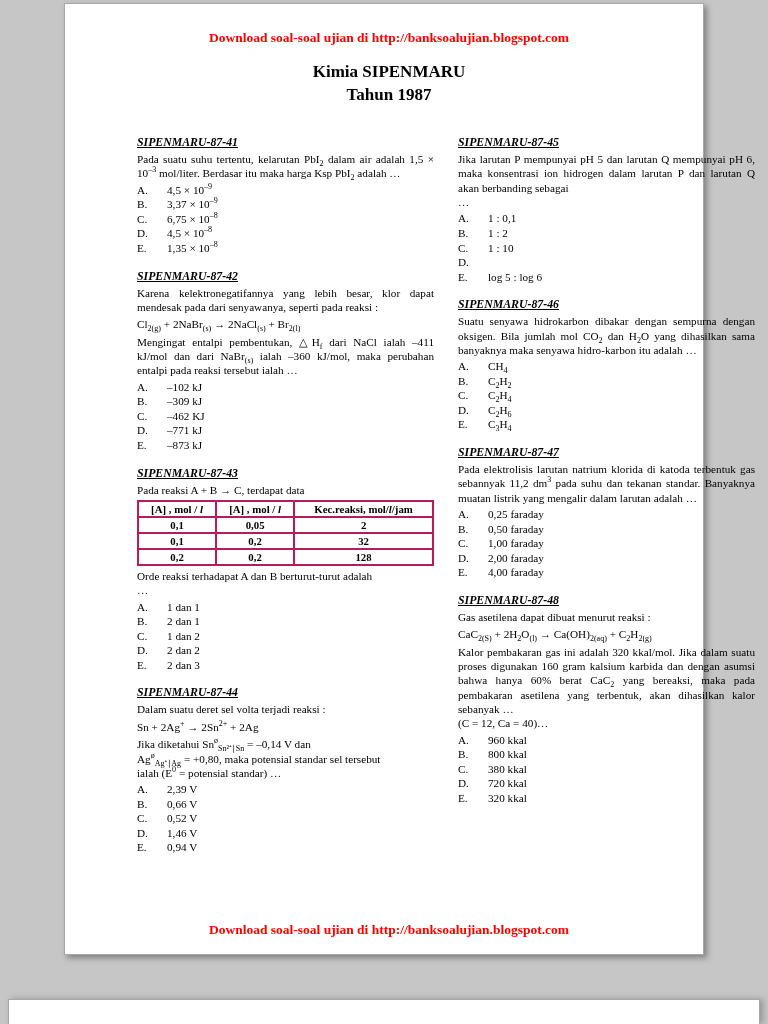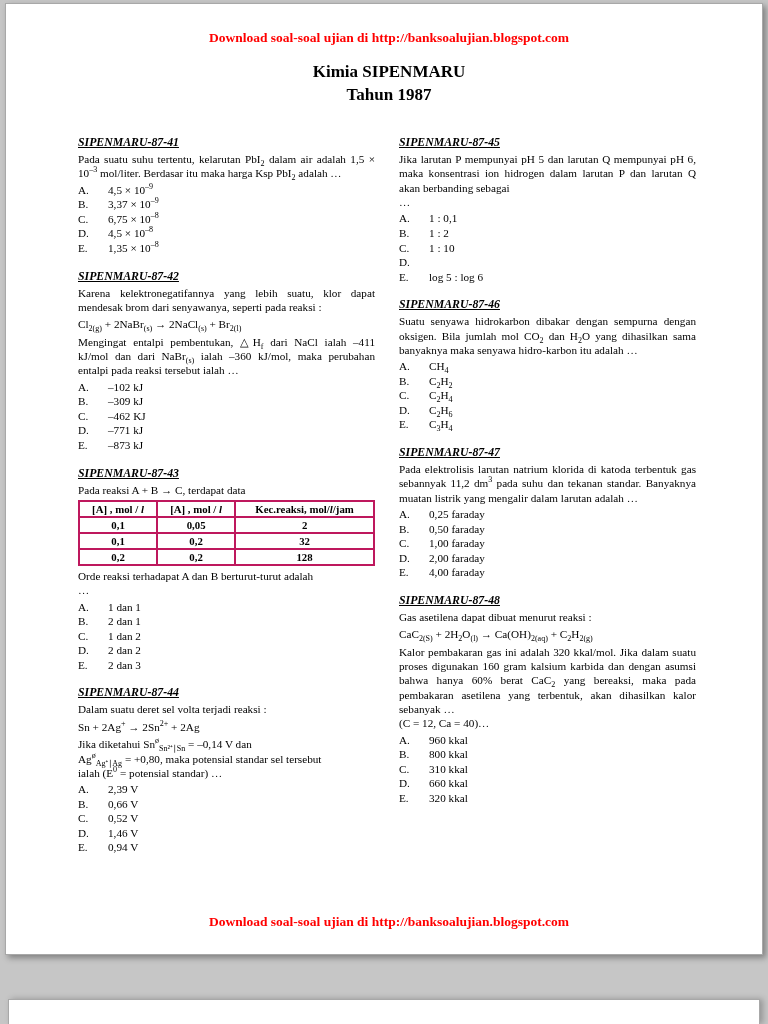--- a/index.html
+++ b/index.html
@@ -14,28 +14,28 @@
     width: 768px;
     height: 1024px;
     background: #c6c6c6;
     display: flex;
     flex-direction: column;
     align-items: center;
     padding-top: 3px;
     overflow: hidden;
   }
   .page {
-    width: 758px;
+    width: 640px;
     min-height: 952px;
     background: #ffffff;
     border: 1px solid #a8a8a8;
     box-shadow: 3px 3px 6px rgba(0,0,0,0.35);
     display: flex;
     flex-direction: column;
-    padding: 26px 62px 24px 72px;
+    padding: 26px 62px 16px 72px;
     flex: 0 0 auto;
   }
   .banner {
     text-align: center;
     color: #ff0000;
     font-weight: bold;
     font-size: 13.5px;
     line-height: 1.2;
   }
   .banner-bottom { margin-top: auto; }
@@ -139,21 +139,21 @@
                 <span class="option-text">4,5 × 10<sup>–8</sup></span>
               </div>
               <div class="option-row">
                 <span class="option-label">E.</span>
                 <span class="option-text">1,35 × 10<sup>–8</sup></span>
               </div>
             </div>
           </section>
           <section class="question-block">
             <div class="q-heading">SIPENMARU-87-42</div>
-            <div class="q-text">Karena kelektronegatifannya yang lebih suatu, klor dapat mendesak brom dari senyawanya, seperti pada reaksi :</div>
+            <div class="q-text">Karena kelektronegatifannya yang lebih besar, klor dapat mendesak pada dari senyawanya, seperti pada reaksi :</div>
             <div class="q-eq">Cl<sub>2(g)</sub> + 2NaBr<sub>(s)</sub> → 2NaCl<sub>(s)</sub> + Br<sub>2(l)</sub></div>
             <div class="q-text">Mengingat entalpi pembentukan, △H<sub>f</sub> dari NaCl ialah –411 kJ/mol dan dari NaBr<sub>(s)</sub> ialah –360 kJ/mol, maka perubahan entalpi pada reaksi tersebut ialah …</div>
             <div class="options">
               <div class="option-row">
                 <span class="option-label">A.</span>
                 <span class="option-text">–102 kJ</span>
               </div>
               <div class="option-row">
                 <span class="option-label">B.</span>
                 <span class="option-text">–309 kJ</span>
@@ -346,25 +346,25 @@
               <div class="option-row">
                 <span class="option-label">A.</span>
                 <span class="option-text">960 kkal</span>
               </div>
               <div class="option-row">
                 <span class="option-label">B.</span>
                 <span class="option-text">800 kkal</span>
               </div>
               <div class="option-row">
                 <span class="option-label">C.</span>
-                <span class="option-text">310 kkal</span>
-              </div>
-              <div class="option-row">
-                <span class="option-label">D.</span>
-                <span class="option-text">660 kkal</span>
+                <span class="option-text">380 kkal</span>
+              </div>
+              <div class="option-row">
+                <span class="option-label">D.</span>
+                <span class="option-text">720 kkal</span>
               </div>
               <div class="option-row">
                 <span class="option-label">E.</span>
                 <span class="option-text">320 kkal</span>
               </div>
             </div>
           </section>
         </div>
     </div>
     <div class="banner banner-bottom">Download soal-soal ujian di http://banksoalujian.blogspot.com</div>

